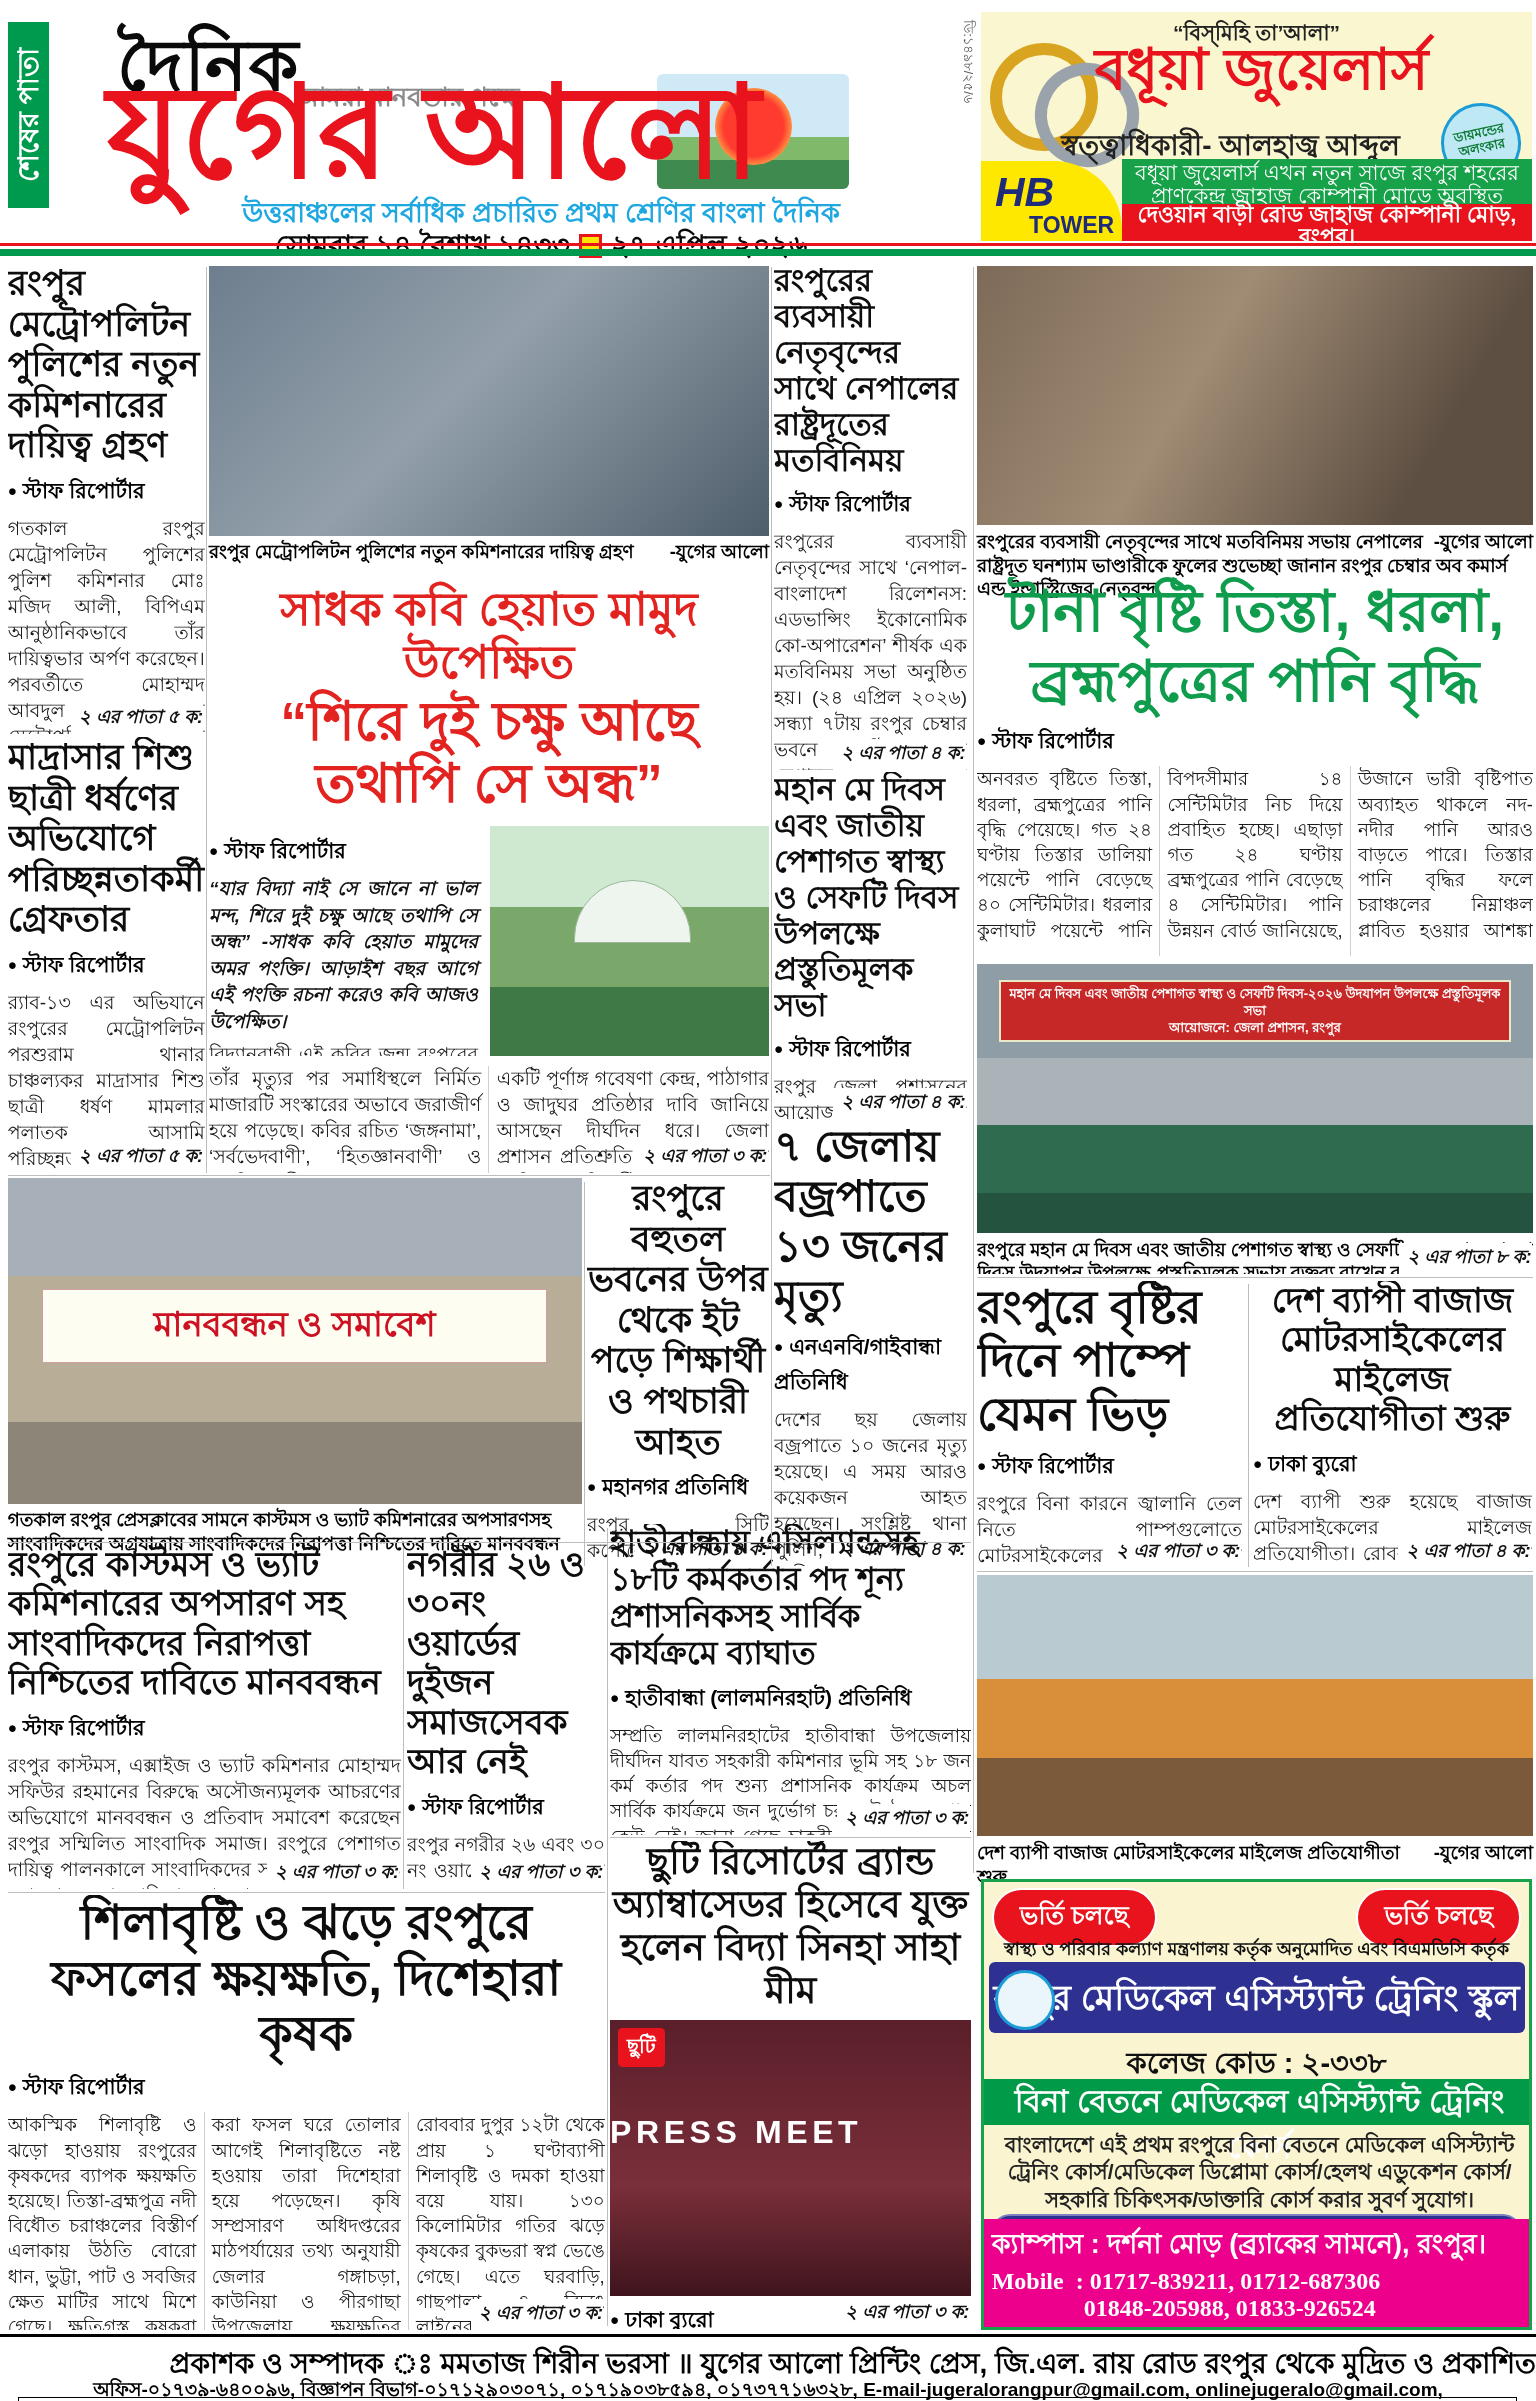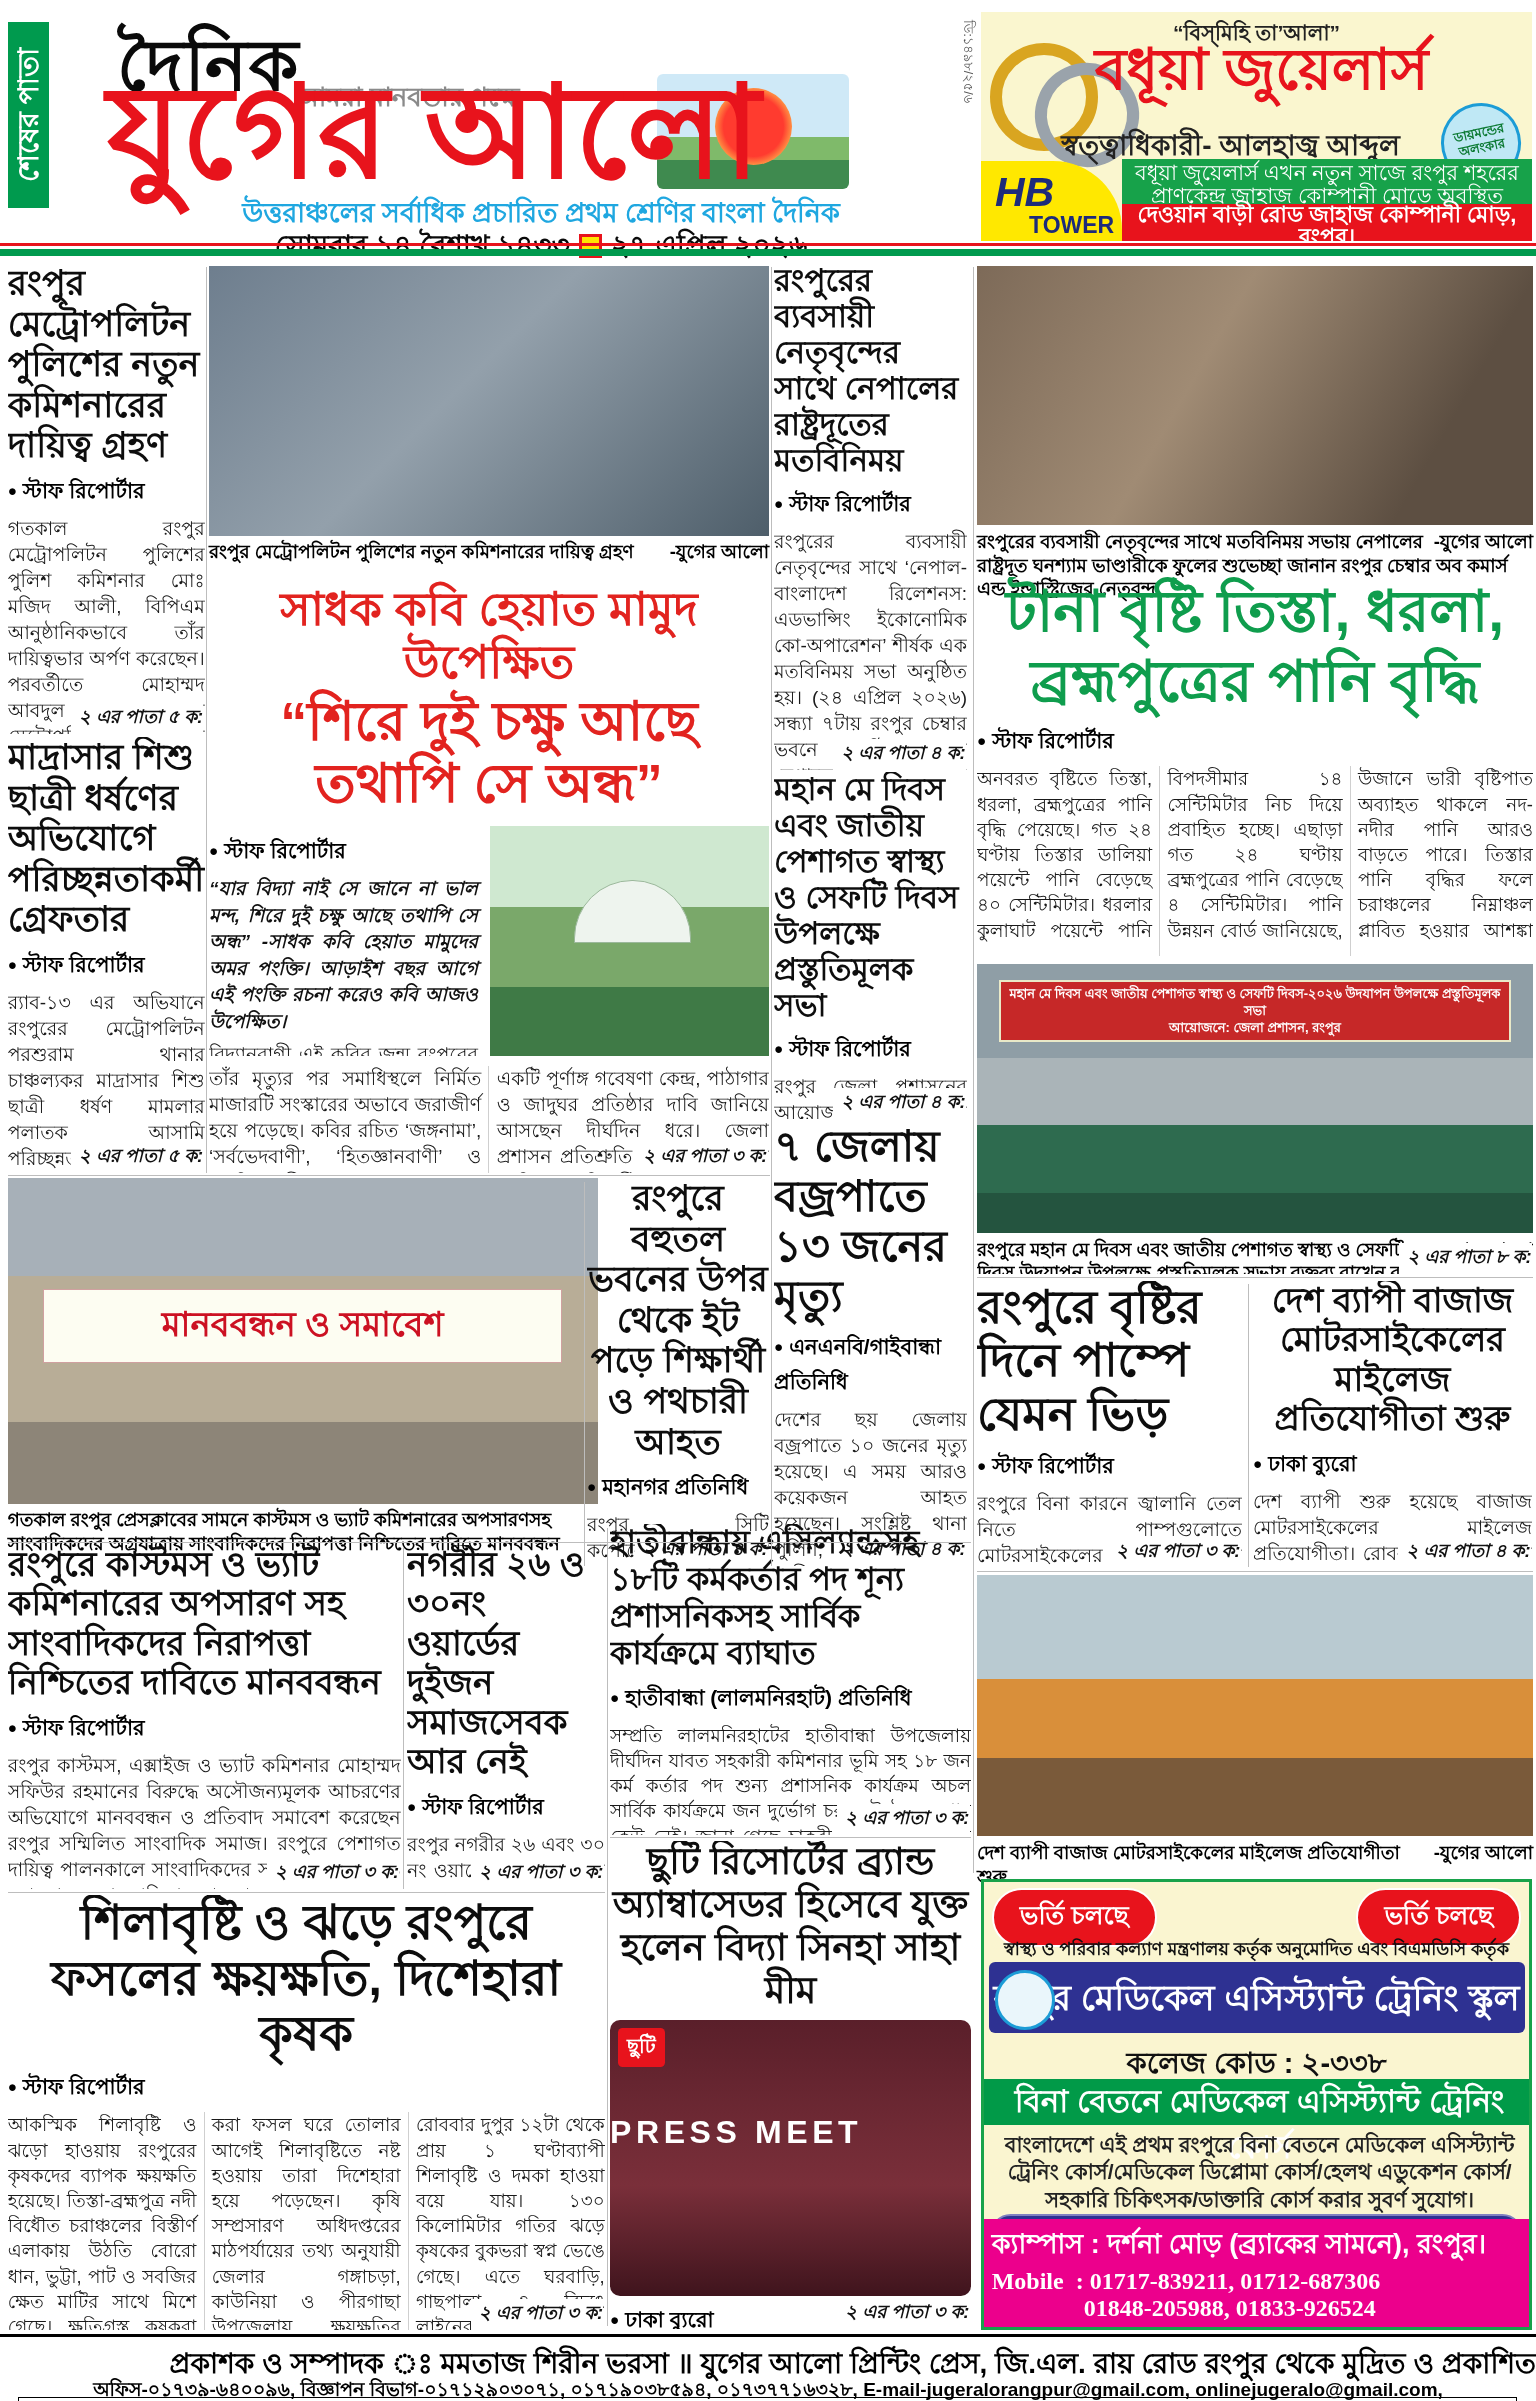--- a/index.html
+++ b/index.html
@@ -50,21 +50,21 @@
   .hbbox{position:absolute;left:0;top:149px;width:141px;height:81px;background:#ffe800;border-top-right-radius:69px;}
   .hb{position:absolute;left:14px;top:7.7px;font-size:41px;font-weight:900;color:#1d2b7a;font-style:italic;}
   .tower{position:absolute;left:48px;top:51px;font-size:23px;font-weight:900;color:#1d2b7a;}
   .jgreen{position:absolute;left:141px;top:147px;width:410px;height:45px;background:#17a24a;color:#fff;font-weight:normal;
      font-size:21px;text-align:center;line-height:1.1;padding-top:1.5px;box-sizing:border-box;}
   .jred{position:absolute;left:141px;top:192px;width:410px;height:37px;background:#e8131c;color:#fff;font-weight:bold;
      font-size:22px;text-align:center;line-height:1.0;}
   
   .ph1{background:linear-gradient(135deg,#6e7e8e,#93a0ab 45%,#4e5e6a);}
   .ph2c{background:linear-gradient(120deg,#7d6a58,#a08b74 40%,#5d4f42 80%),radial-gradient(circle at 70% 40%,#c04 0,transparent 46px);}
-  .ph3{background:linear-gradient(#a7b0b8 0 30%,#b8ad97 30% 75%,#8d8578 75%);padding-left:16px;}
+  .ph3{background:linear-gradient(#a7b0b8 0 30%,#b8ad97 30% 75%,#8d8578 75%);}
   .ph4{background:linear-gradient(#b9cad1 0 40%,#d98f3a 40% 70%,#7a5a3a 70%);}
   .ph5{background:linear-gradient(#8f9ea6 0 35%,#aab4b8 35% 60%,#2e6b4f 60% 85%,#24543f 85%);}
   .ph6{background:linear-gradient(#5a1f2a,#7a2f3a 60%,#3f141d);}
   .ph-shrine{background:linear-gradient(#cfe8d0 0 35%,#7aa86a 35% 70%,#3f7a46 70%);}
   .dome{position:absolute;left:84px;top:54px;width:115px;height:61px;background:#eef4ee;border-radius:58px 58px 0 0;border:1.5px solid #9bb89b;}
   .banner{position:absolute;left:6%;right:6%;top:34%;background:#fdfdf2;border:1.5px solid #d0a0a0;text-align:center;
      color:#cc1122;font-weight:bold;font-size:34px;padding:7.7px 0;}
   .mbanner{position:absolute;left:4%;right:4%;top:6%;background:#c62828;color:#fff;font-weight:bold;font-size:13px;
      text-align:center;padding:3.8px 6.1px;line-height:1.3;border:2.3px solid #e9e9c8;}
   .pressmeet{position:absolute;left:0;right:0;top:34%;text-align:left;color:#fff;font-weight:900;font-size:32px;letter-spacing:4.6px;}
@@ -263,21 +263,21 @@
 
   <div class="art" style="left:610px;top:1524px;width:361px;height:311px;">
     <div class="hl" style="font-size:32px">হাতীবান্ধায় এসিল্যান্ডসহ ১৮টি কর্মকর্তার পদ শূন্য প্রশাসনিকসহ সার্বিক কার্যক্রমে ব্যাঘাত</div>
     <div class="byline"><span class="bb">●</span> <span>হাতীবান্ধা (লালমনিরহাট) প্রতিনিধি</span></div>
     <div class="body-txt" style="font-size:18.4px">সম্প্রতি লালমনিরহাটের হাতীবান্ধা উপজেলায় দীর্ঘদিন যাবত সহকারী কমিশনার ভূমি সহ ১৮ জন কর্ম কর্তার পদ শুন্য প্রশাসনিক কার্যক্রম অচল সার্বিক কার্যক্রমে জন দুর্ভোগ চরমে উঠেছে দেখার কেউ নেই। জানা গেছে চাকুরী বিধি সম্পুর্ন বদলী জর্নিত কারনে একের পর এক কর্মকর্তা অন্যত্র বদলী হয়ে যাওয়ায় পদগুলি শুন্য হয়। পরবর্তীতে শুন্য পদে নিয়মিত কর্মকর্তা যোগদান না করায় কর্তৃপক্ষ পার্শ্ববর্তী উপজেলার কর্মকর্তা দিয়ে অতিরিক্ত দায়িত্ব দিয়েছেন। পরিতাপের বিষয় অতিরিক্ত দায়িত্ব প্রাপ্ত কর্মকর্তারা বিমাতা সুলভ আচরনের” মাধ্যমে সপ্তাহে এক দিন দায় সারা দায়িত্ব পালন করছে। অবিশ্বার্য হলেও সত্য যে সপ্তাহের বাকি দিন গুলি ৩য়, ৪র্থ শ্রেণির কর্মচারী দ্বারা অফিসের কাযক্রম পরিচালিত হয়ে আসছে। এতে একদিকে চাকুরী জীবিদের শ্রেনী ভেদে পদ মর্যাদা</div>
     <div class="jump">২ এর পাতা ৩ ক:</div>
   </div>
 
   <div class="art" style="left:610px;top:1841px;width:361px;height:488px;">
     <div class="hl tc" style="font-size:37px">ছুটি রিসোর্টের ব্র্যান্ড অ্যাম্বাসেডর হিসেবে যুক্ত হলেন বিদ্যা সিনহা সাহা মীম</div>
-    <div class="ph ph6" style="position:relative;left:0;top:7.7px;width:361px;height:276px;border-radius:10px;">
+    <div class="ph ph6" style="position:relative;left:0;top:7.7px;width:361px;height:276px;">
       <div class="chuti-tag">ছুটি</div>
       <div class="pressmeet">PRESS MEET</div>
     </div>
     <div class="byline" style="margin-top:15.4px;"><span class="bb">●</span> <span>ঢাকা ব্যুরো</span></div>
 
     <div class="jump">২ এর পাতা ৩ ক:</div>
   </div>
 
   <div class="art" style="left:7.7px;top:1895px;width:597px;height:435px;">
     <div class="hl tc" style="font-size:48px">শিলাবৃষ্টি ও ঝড়ে রংপুরে ফসলের ক্ষয়ক্ষতি, দিশেহারা কৃষক</div>

